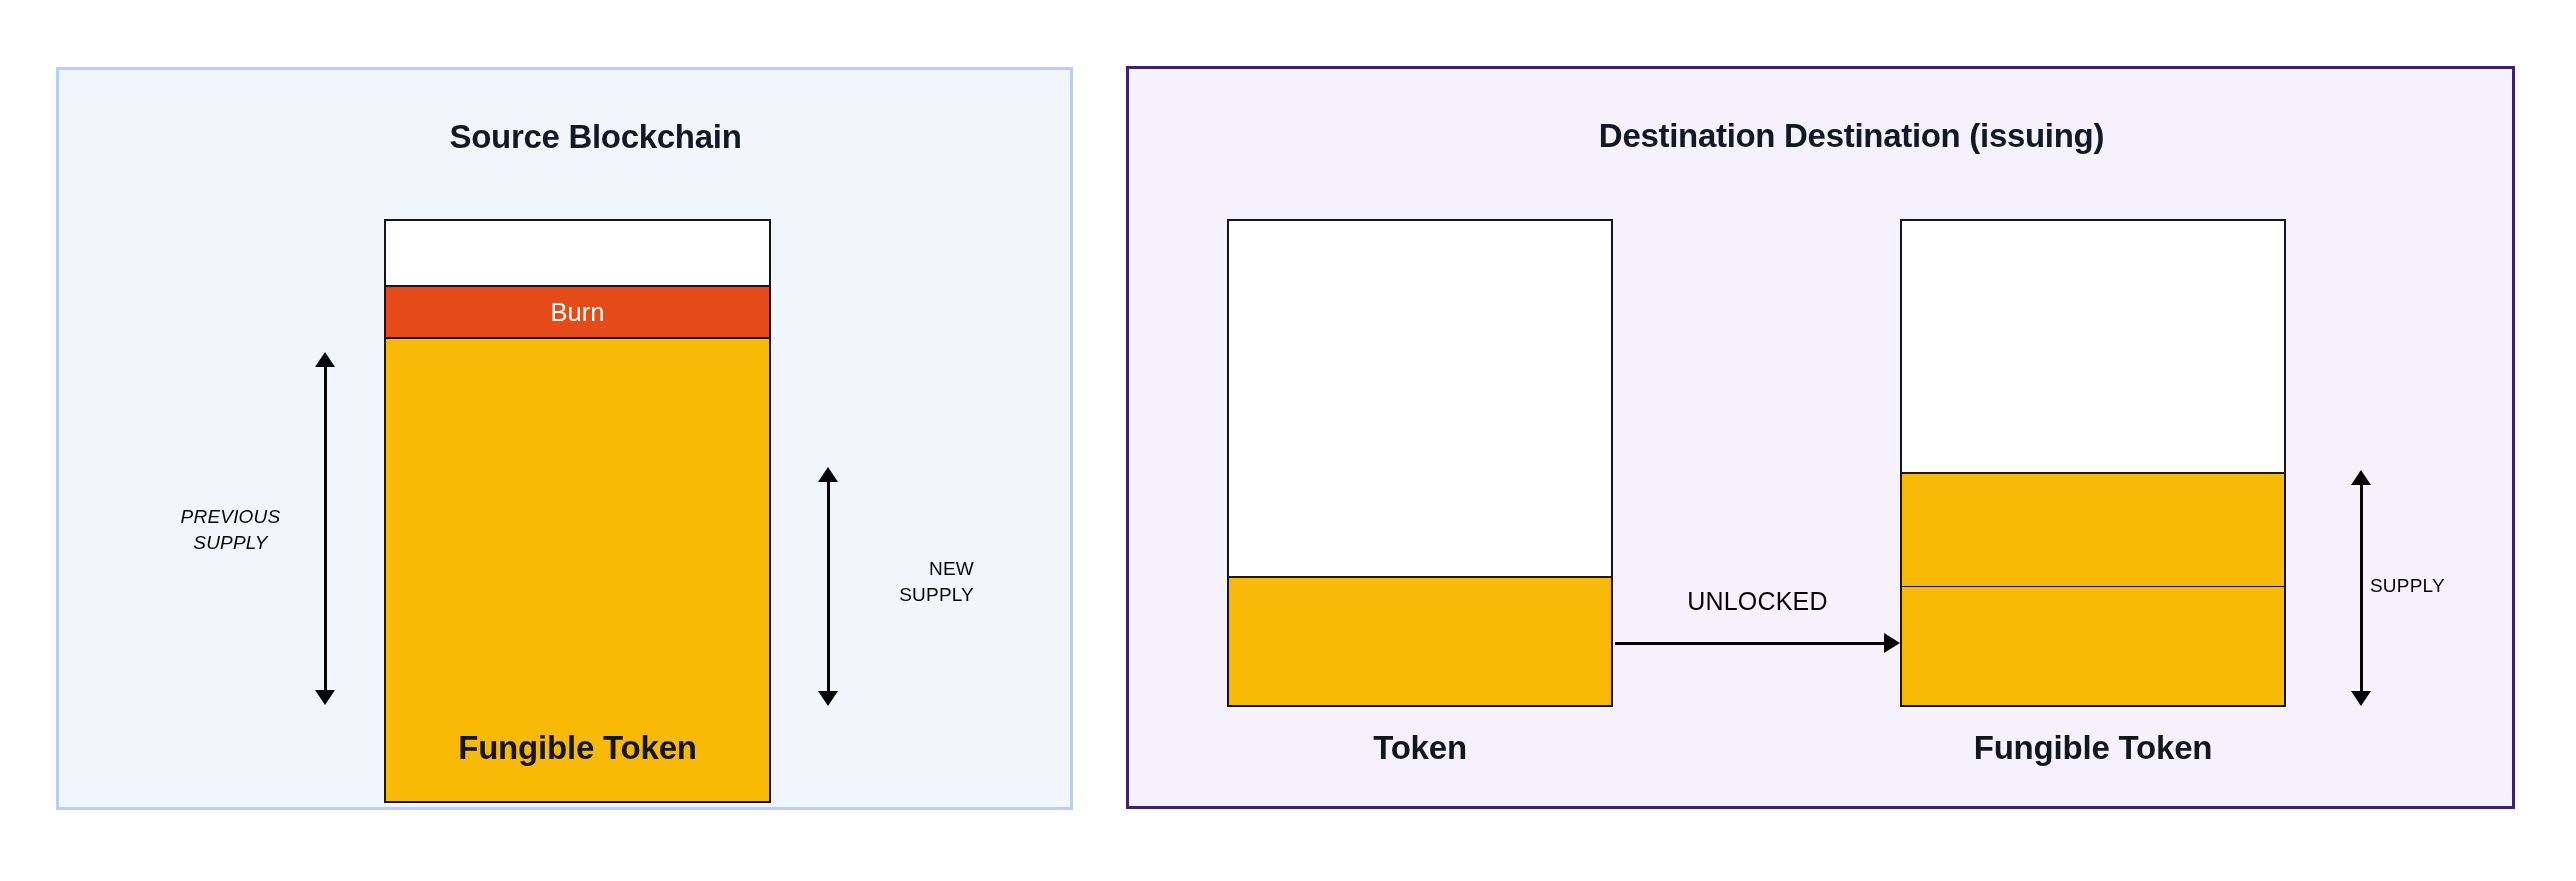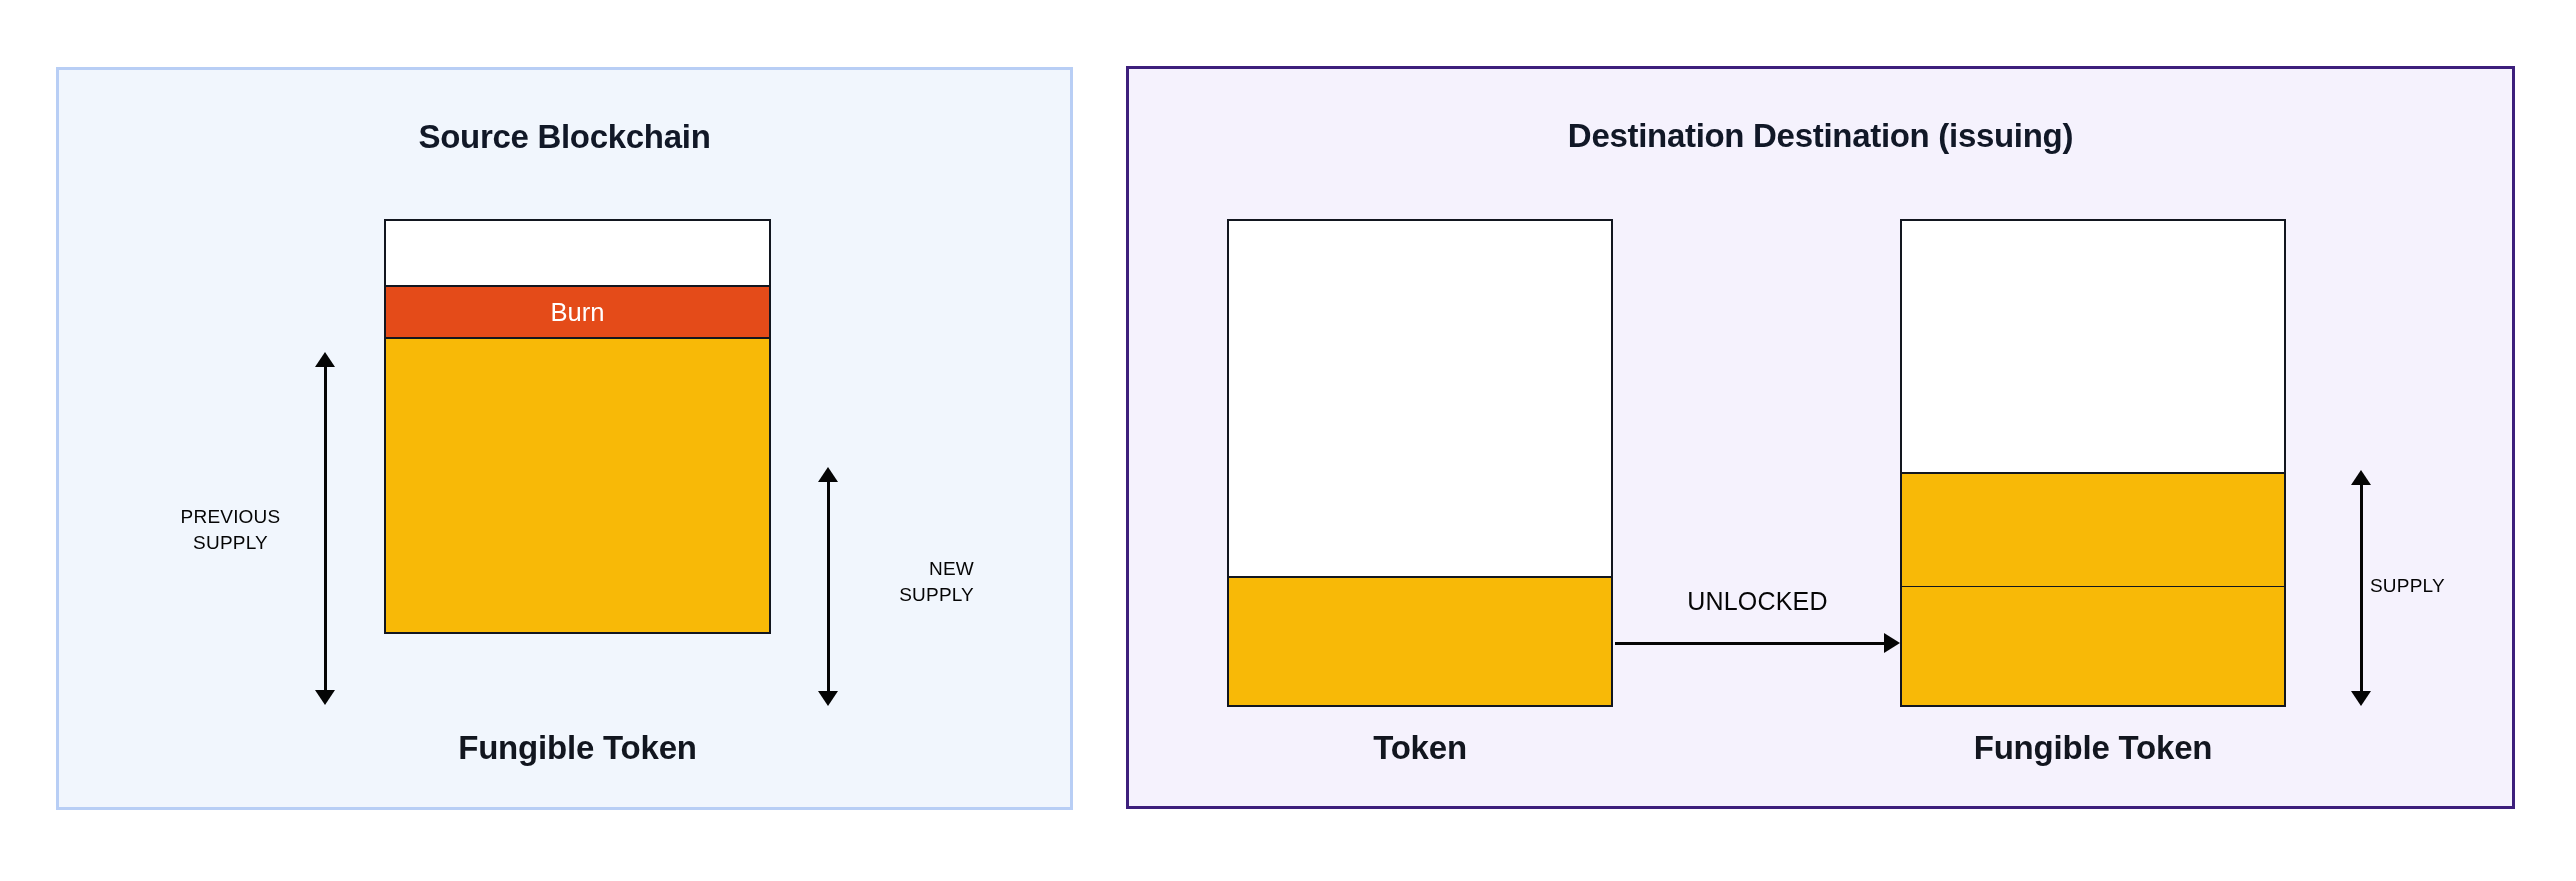--- a/index.html
+++ b/index.html
@@ -7,33 +7,33 @@
        font-family:"Liberation Sans", sans-serif;}
 
   .panel{position:absolute;box-sizing:border-box;}
   #panel-source{left:56px;top:67px;width:1017px;height:743px;
       background:#f1f6fd;border:3.9px solid #b8cef5;}
   #panel-dest{left:1126px;top:66px;width:1389px;height:743px;
       background:#f5f2fd;border:3.9px solid #3d1f7c;}
 
   .panel-title{position:absolute;width:100%;text-align:center;
       font-size:33px;font-weight:700;color:#111827;letter-spacing:-0.3px;
-      top:48px;left:0;}
+      top:48px;left:0;padding-left:31px;}
 
   
   .bar{position:absolute;box-sizing:border-box;border:2.2px solid #12161f;
        background:#ffffff;}
   .seg{position:absolute;left:0;right:0;box-sizing:border-box;}
   .seg-label{position:absolute;width:100%;text-align:center;
       top:50%;transform:translateY(-50%);font-size:25.6px;color:#ffffff;}
   .bar-caption{position:absolute;width:100%;text-align:center;
       font-size:33px;font-weight:600;color:#12161f;letter-spacing:-0.2px;}
 
   
-  #bar-source-ft{left:384px;top:219px;width:387px;height:415px;}
+  #bar-source-ft{left:384px;top:219px;width:387px;height:584px;}
   #bar-pool{left:1227px;top:219px;width:386px;height:488px;}
   #bar-dest-ft{left:1900px;top:219px;width:386px;height:488px;}
 
   #seg-burn{top:64px;height:54px;background:#e44b19;
       border-top:2.2px solid #12161f;border-bottom:2.2px solid #12161f;}
   #seg-source-new{top:118px;bottom:0;background:#f8b907;}
 
   #seg-pool-yellow{top:355px;bottom:0;background:#f8b907;
       border-top:2.2px solid #12161f;}
 
@@ -51,21 +51,21 @@
       background:#050505;}
   .measure .head{position:absolute;left:50%;width:0;height:0;
       border-left:10.6px solid transparent;border-right:10.6px solid transparent;}
   .measure .head.up{margin-left:-10.6px;top:0;border-bottom:15.6px solid #050505;}
   .measure .head.down{margin-left:-10.6px;bottom:0;border-top:15.6px solid #050505;}
   .measure-label{position:absolute;text-align:center;font-size:19px;
       color:#050505;line-height:1.35;letter-spacing:0.2px;}
 
   #measure-previous{left:309px;top:352px;width:33px;height:353px;}
   #measure-previous .shaft{top:14.5px;bottom:14.5px;}
-  #lbl-previous{left:161px;top:504px;width:139px;}
+  #lbl-previous{left:161px;top:504px;width:139px;font-style:italic;}
 
   #measure-new{left:812px;top:467px;width:33px;height:239px;}
   #measure-new .shaft{top:14.5px;bottom:14.5px;}
   #lbl-new{left:835px;top:556px;width:139px;text-align:right;}
 
   #measure-supply{left:2345px;top:470px;width:33px;height:236px;}
   #measure-supply .shaft{top:14.5px;bottom:14.5px;}
   #lbl-supply{left:2370px;top:573px;width:139px;text-align:left;}
 
   

